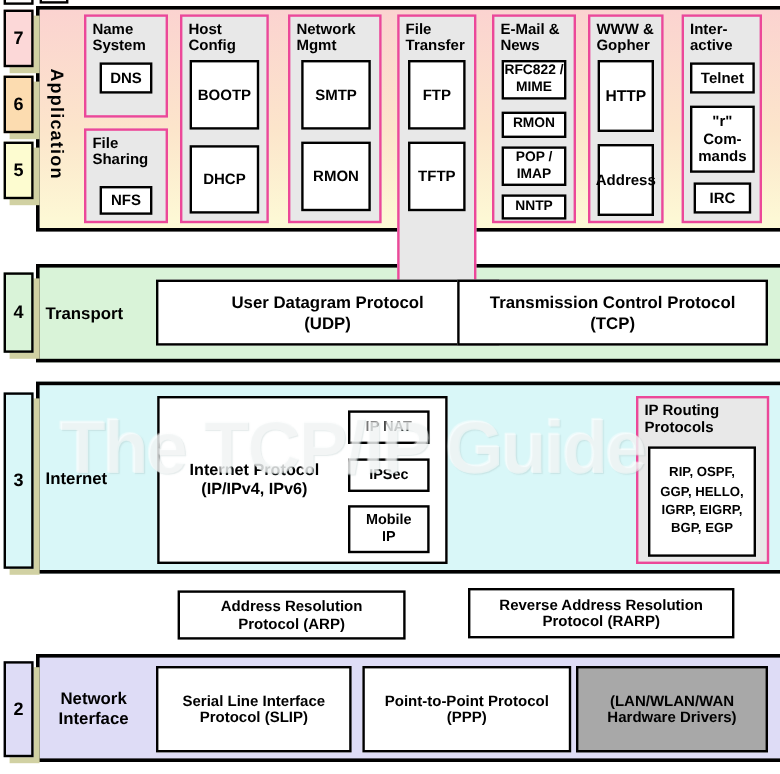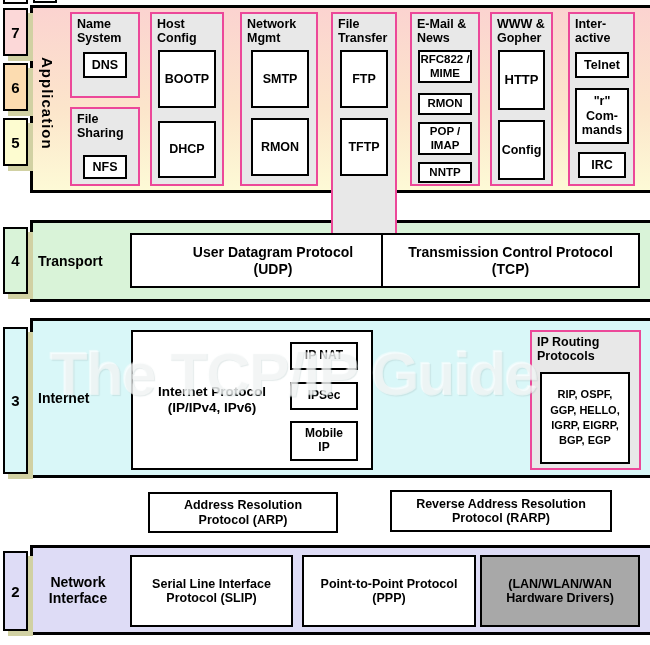--- a/index.html
+++ b/index.html
@@ -100,21 +100,21 @@
     <div class="ptitle">E-Mail &amp; News</div>
     <div class="wbox" style="left:6px;top:36px;width:54px;height:33px;font-size:11.5px">RFC822 / MIME</div>
     <div class="wbox" style="left:6px;top:79px;width:54px;height:22px;font-size:11.5px">RMON</div>
     <div class="wbox" style="left:6px;top:108px;width:54px;height:33px;font-size:11.5px">POP / IMAP</div>
     <div class="wbox" style="left:6px;top:148px;width:54px;height:21px;font-size:11.5px">NNTP</div>
   </div>
 
   <div class="panel" style="left:490px;top:12px;width:63px;height:174px">
     <div class="ptitle">WWW &amp; Gopher</div>
     <div class="wbox" style="left:6px;top:36px;width:47px;height:60px;font-size:13px">HTTP</div>
-    <div class="wbox" style="left:6px;top:106px;width:47px;height:60px">Config</div>
+    <div class="wbox" style="left:6px;top:106px;width:47px;height:60px">Address</div>
   </div>
 
   <div class="panel" style="left:568px;top:12px;width:67px;height:174px">
     <div class="ptitle">Inter-active</div>
     <div class="wbox" style="left:5px;top:38px;width:54px;height:26px">Telnet</div>
     <div class="wbox" style="left:5px;top:74px;width:54px;height:56px">"r" Com-mands</div>
     <div class="wbox" style="left:8px;top:138px;width:48px;height:26px">IRC</div>
   </div>
 
   <div class="hlabel" style="left:38px;top:220px;height:82px;width:90px">Transport</div>

